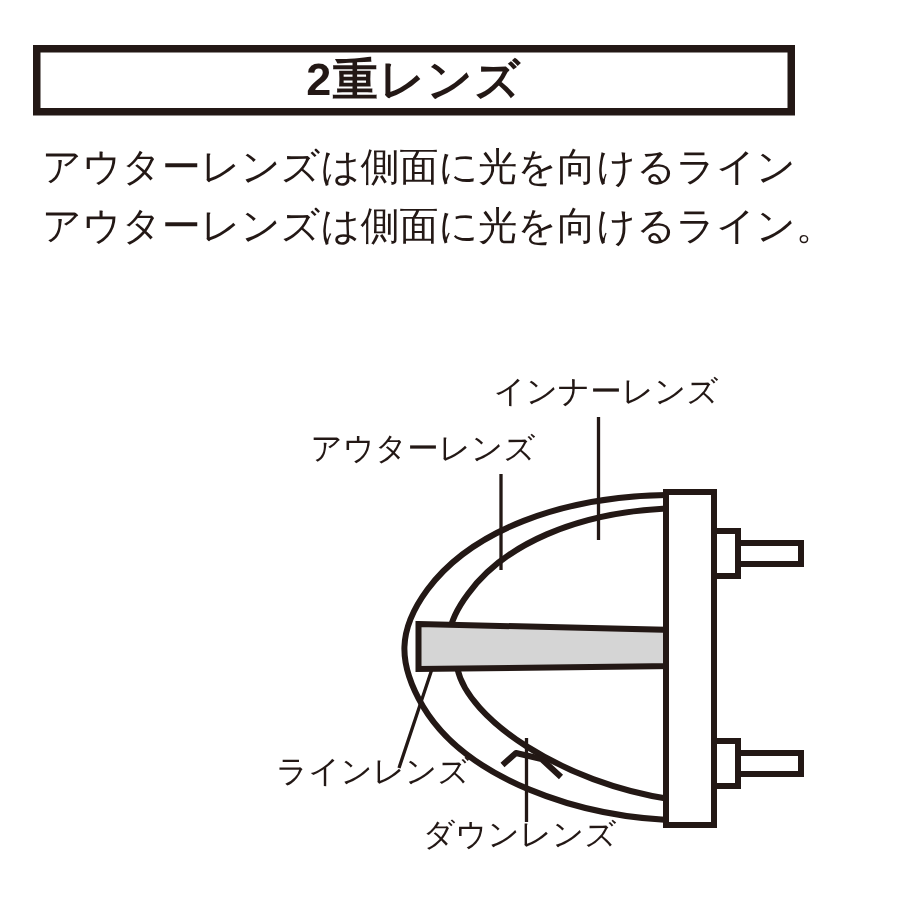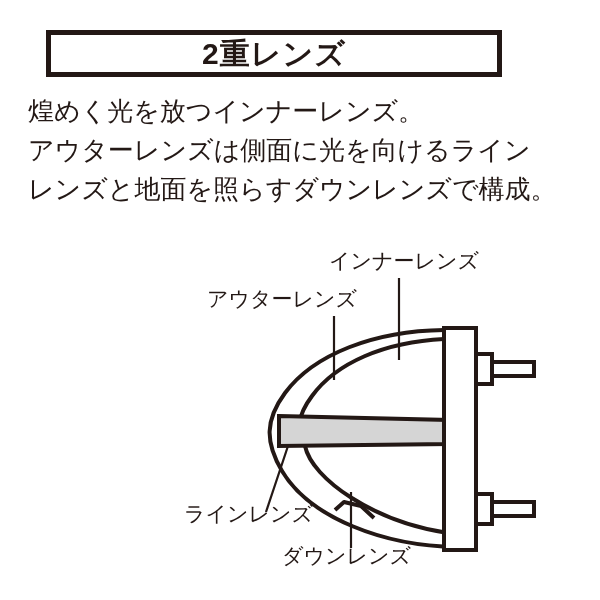--- a/index.html
+++ b/index.html
@@ -15,29 +15,28 @@
     font-family: "Liberation Sans", "DejaVu Sans", sans-serif;
     color: #231815;
     -webkit-font-smoothing: antialiased;
   }
 
   
   #title-box {
     position: absolute;
     left: 22px;
     top: 30px;
-    width: 456px;
+    width: 508px;
     height: 47px;
     box-sizing: border-box;
     border: 5px solid #231815;
     background: #ffffff;
     display: flex;
     align-items: center;
     justify-content: center;
-    margin-left: 24px;
   }
   #title-text {
     font-size: 30px;
     font-weight: bold;
     letter-spacing: 1px;
     line-height: 1;
     color: #231815;
     white-space: nowrap;
   }
 
@@ -77,23 +76,22 @@
   }
 </style>
 </head>
 <body>
 
 <div id="title-box">
   <div id="title-text">2重レンズ</div>
 </div>
 
 <div id="body-copy">
-  <div class="body-line">煌めく光を放つインナーレンズ。</div>
   <div class="body-line">アウターレンズは側面に光を向けるライン</div>
-  <div class="body-line">レンズと地面を照らすダウンレンズで構成。</div>
+  <div class="body-line">アウターレンズは側面に光を向けるライン。</div>
 </div>
 
 <div id="diagram">
   <svg viewBox="0 0 600 370" xmlns="http://www.w3.org/2000/svg">
 
     <text class="lbl" x="285" y="38">インナーレンズ</text>
     <text class="lbl" x="163" y="76">アウターレンズ</text>
     <text class="lbl" x="140" y="291">ラインレンズ</text>
     <text class="lbl" x="238" y="333">ダウンレンズ</text>
 

